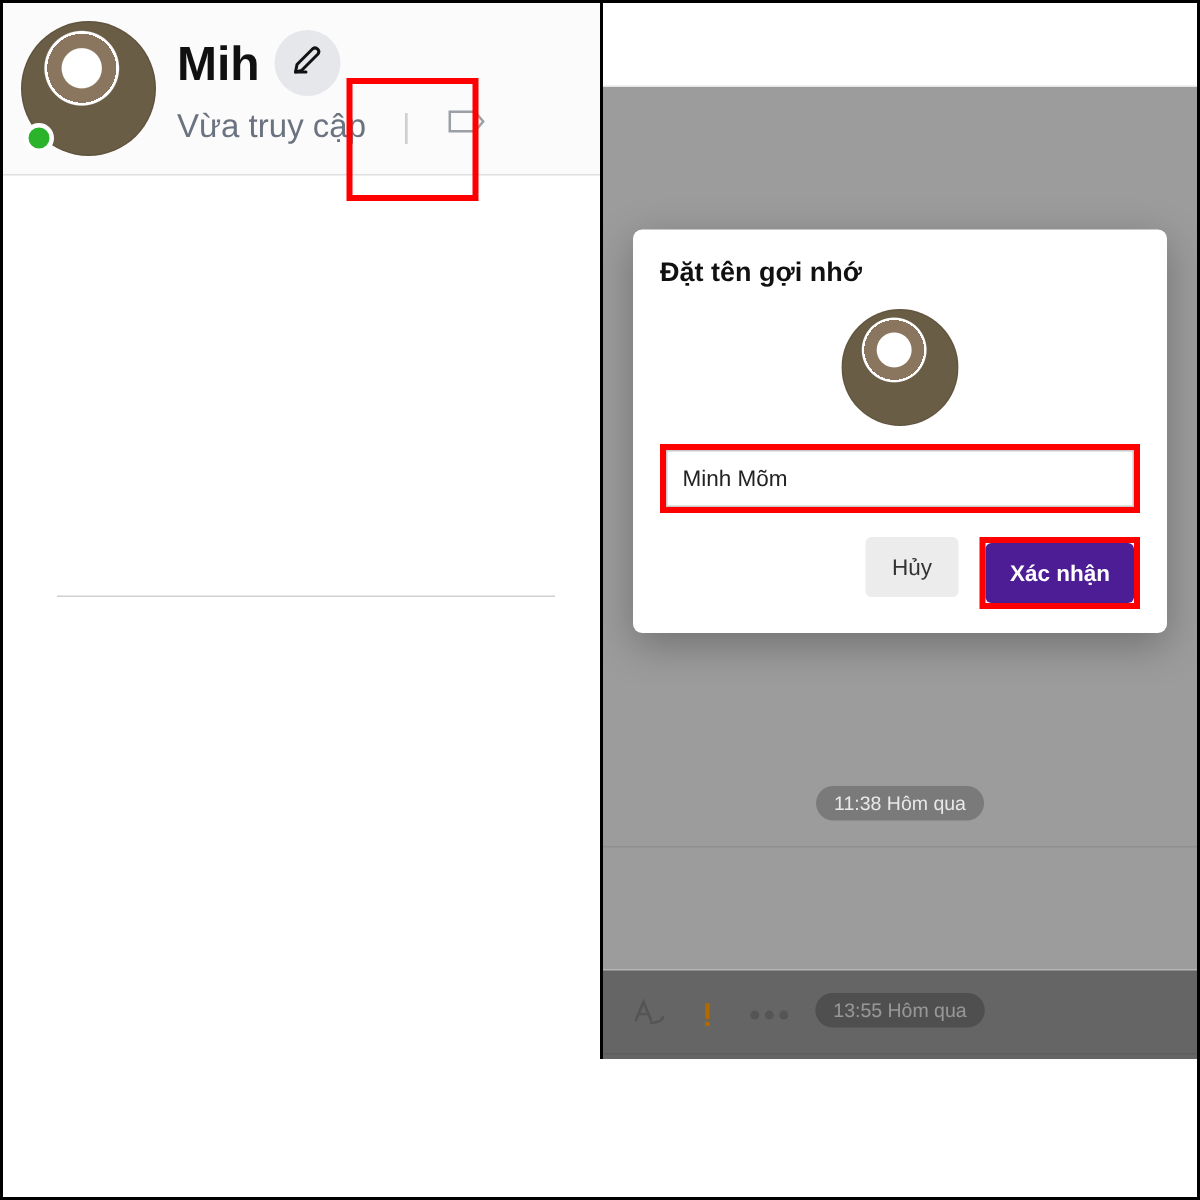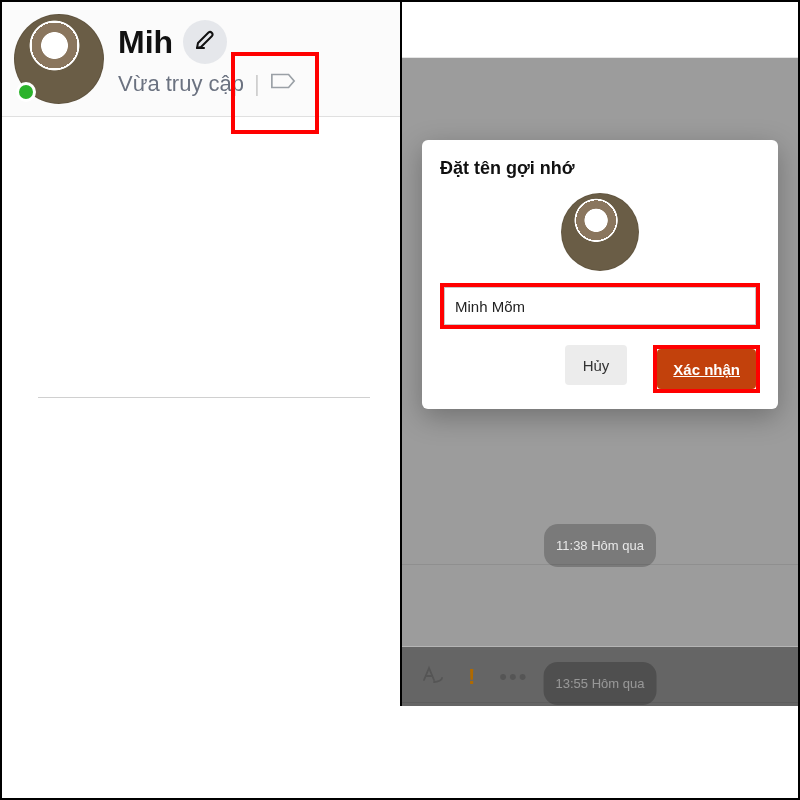--- a/index.html
+++ b/index.html
@@ -81,21 +81,21 @@
       justify-content: center;
       cursor: pointer;
     }
     .edit-btn svg { width: 24px; height: 24px; }
     .status-row {
       margin-top: 6px;
       font-size: 22px;
       color: #6b7280;
       display: flex;
       align-items: center;
-      gap: 10px;
+      gap: 24px;
       white-space: nowrap;
     }
     .status-sep {
       color: #cfcfcf;
       font-size: 22px;
     }
     .tag-icon svg { width: 26px; height: 22px; stroke:#9aa0a6; }
     .red-box-1 {
       position: absolute;
       left: 229px;
@@ -146,21 +146,21 @@
       bottom: 0;
       background: rgba(0,0,0,0.35);
     }
     .time-pill {
       position: absolute;
       left: 50%;
       transform: translateX(-50%);
       background: #7a7a7a;
       color: #e8e8e8;
       font-size: 13px;
-      padding: 14px 12px;
+      padding: 4px 12px;
       border-radius: 14px;
       white-space: nowrap;
     }
     .pill-1 { top: 522px; }
     .pill-2 { top: 660px; }
     .chat-toolbar {
       position: absolute;
       left: 0;
       right: 0;
       bottom: 0;
@@ -182,21 +182,21 @@
       font-size: 22px;
       z-index: 1;
     }
     .tool-icon svg { width: 24px; height: 24px; }
 
     
     .modal {
       position: absolute;
       left: 20px;
       right: 20px;
-      top: 138px;
+      top: 151px;
       background: #fff;
       border-radius: 6px;
       box-shadow: 0 8px 28px rgba(0,0,0,0.28);
       padding: 18px 18px 16px 18px;
       z-index: 5;
     }
     .modal-title {
       font-size: 18px;
       font-weight: 600;
       color: #111;
@@ -233,21 +233,21 @@
       background:#fff;
     }
     .input-highlight {
       border: 4px solid #ff0000;
       margin-bottom: 16px;
       padding: 0;
     }
     .modal-actions {
       display: flex;
       justify-content: flex-end;
-      gap: 26px;
+      gap: 14px;
     }
     .btn {
       height: 40px;
       padding: 0 18px;
       border-radius: 4px;
       font-size: 15px;
       font-weight: 500;
       display: flex;
       align-items: center;
       justify-content: center;
@@ -256,25 +256,24 @@
     }
     .btn-cancel {
       background: #ececec;
       color: #333;
     }
     .btn-confirm-wrap {
       border: 4px solid #ff0000;
       display: inline-flex;
     }
     .btn-confirm {
-      background: #c2410c;
+      background: #4c1d95;
       color: #fff;
       font-weight: 600;
       padding: 0 16px;
-      text-decoration: underline;
     }
     .chat-line {
       position: absolute;
       left: 0; right: 0;
       border-top: 1px solid rgba(0,0,0,0.08);
     }
     .cl-1 { top: 562px; }
     .cl-2 { top: 700px; }
   </style>
 </head>

